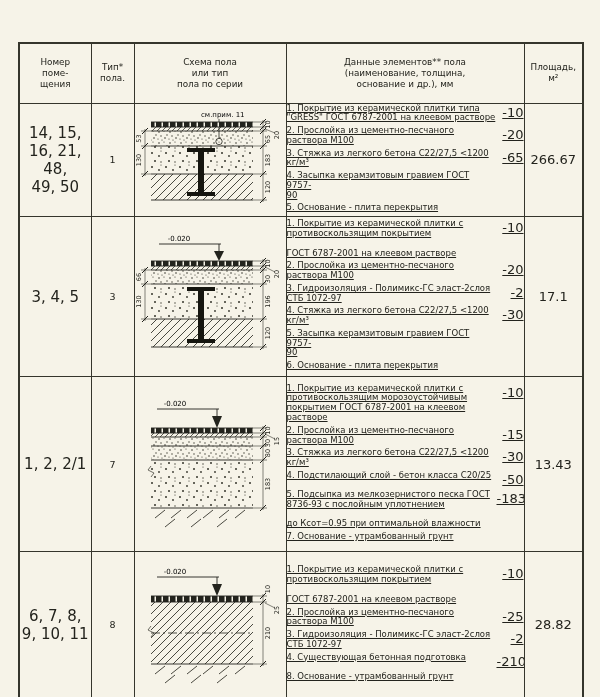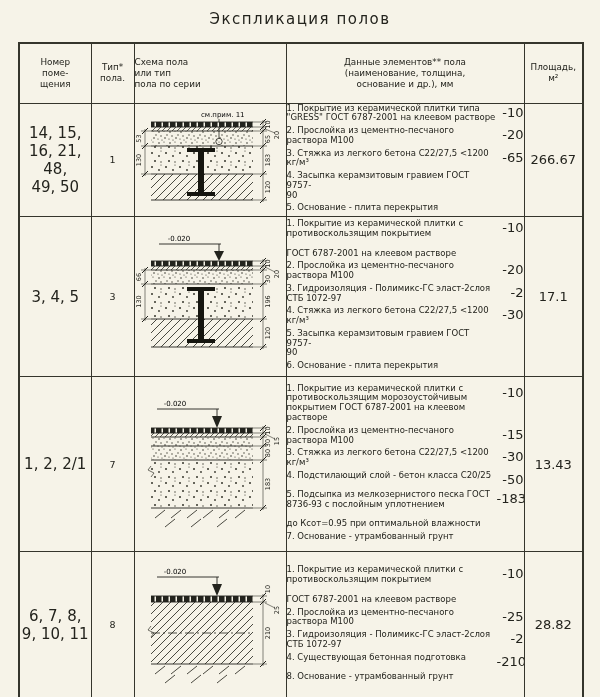--- a/index.html
+++ b/index.html
@@ -20,23 +20,23 @@
   table.sched td{
     border:1.4px solid #35352c;vertical-align:middle;
     padding:0;overflow:hidden;
   }
   td.c-scheme{border-left:3px solid #35352c;}
   .hdr{font-size:8.8px;text-align:center;line-height:1.25;}
   .preline{white-space:pre-line;}
   td.c-rooms{font-size:15px;text-align:center;}
   td.c-type{font-size:9.5px;text-align:center;}
   td.c-area{font-size:13px;text-align:center;}
-  td.c-scheme{text-align:left;margin-top:48px;}
+  td.c-scheme{text-align:center;margin-top:48px;}
   td.c-data{vertical-align:top;padding:4px 4px 2px 5px;}
-  .item{display:flex;align-items:flex-start;margin:0 0 3px 0;}
+  .item{display:flex;align-items:flex-start;margin:0 0 3px 0;text-decoration:underline;}
   .item-text{flex:1;font-size:8.5px;line-height:1.15;white-space:pre-line;}
   .item-value{width:27px;text-align:right;font-size:13px;padding-top:1px;flex:none;}
   svg text{font-family:"DejaVu Sans",sans-serif;}
 </style>
 </head>
 <body>
 
 <svg width="0" height="0" style="position:absolute" aria-hidden="true">
   <defs>
     <pattern id="pTile" width="7" height="6" patternUnits="userSpaceOnUse">
@@ -66,21 +66,20 @@
           <circle cx="10" cy="6" r="0.9"></circle>
         <circle cx="6" cy="11" r="1"></circle>
           <circle cx="12" cy="12" r="0.7"></circle>
         <circle cx="12" cy="1" r="0.6"></circle>
       </g>
     </pattern>
   </defs>
 </svg>
 
 <div class="page">
-  <div class="title">Экспликация полов</div>
 
   <table class="sched">
     <colgroup>
       <col style="width:72px">
         <col style="width:43px">
         <col style="width:152px">
       <col style="width:238px">
         <col style="width:59px">
     </colgroup>
 

